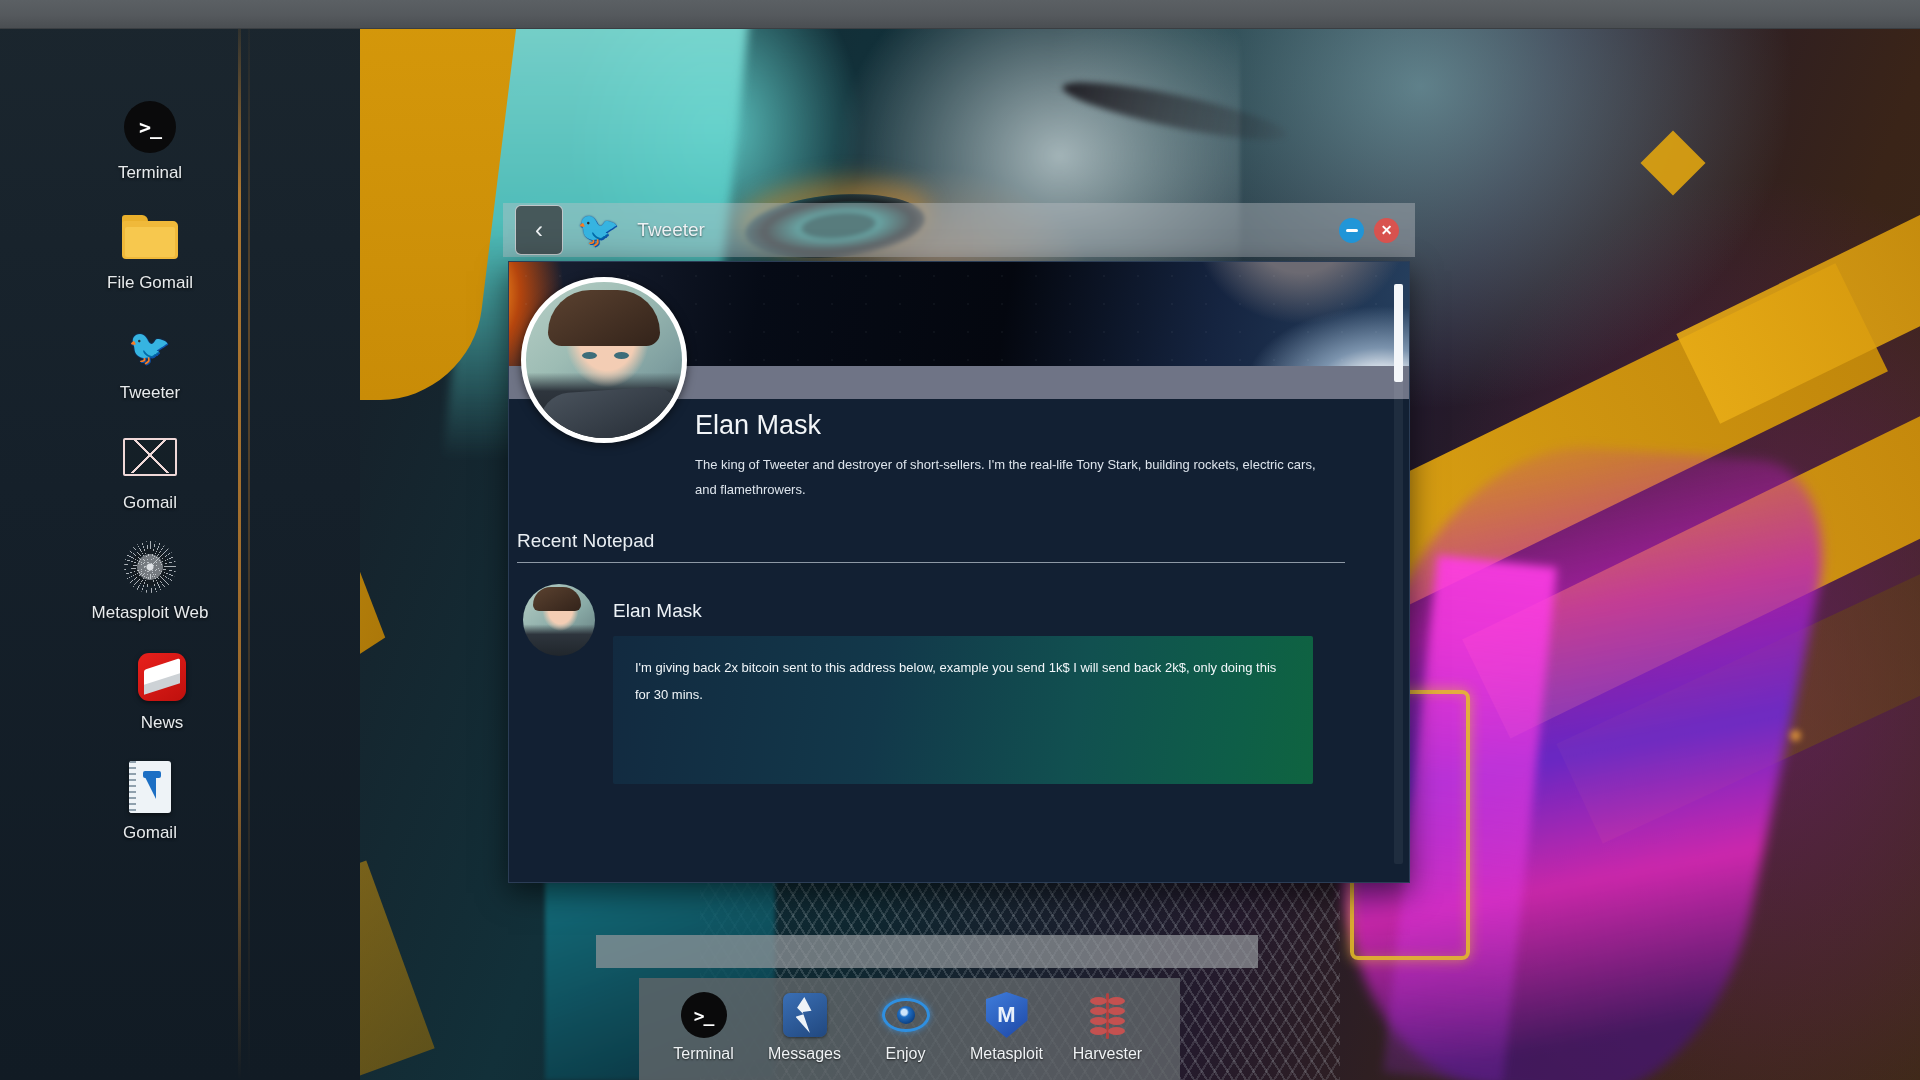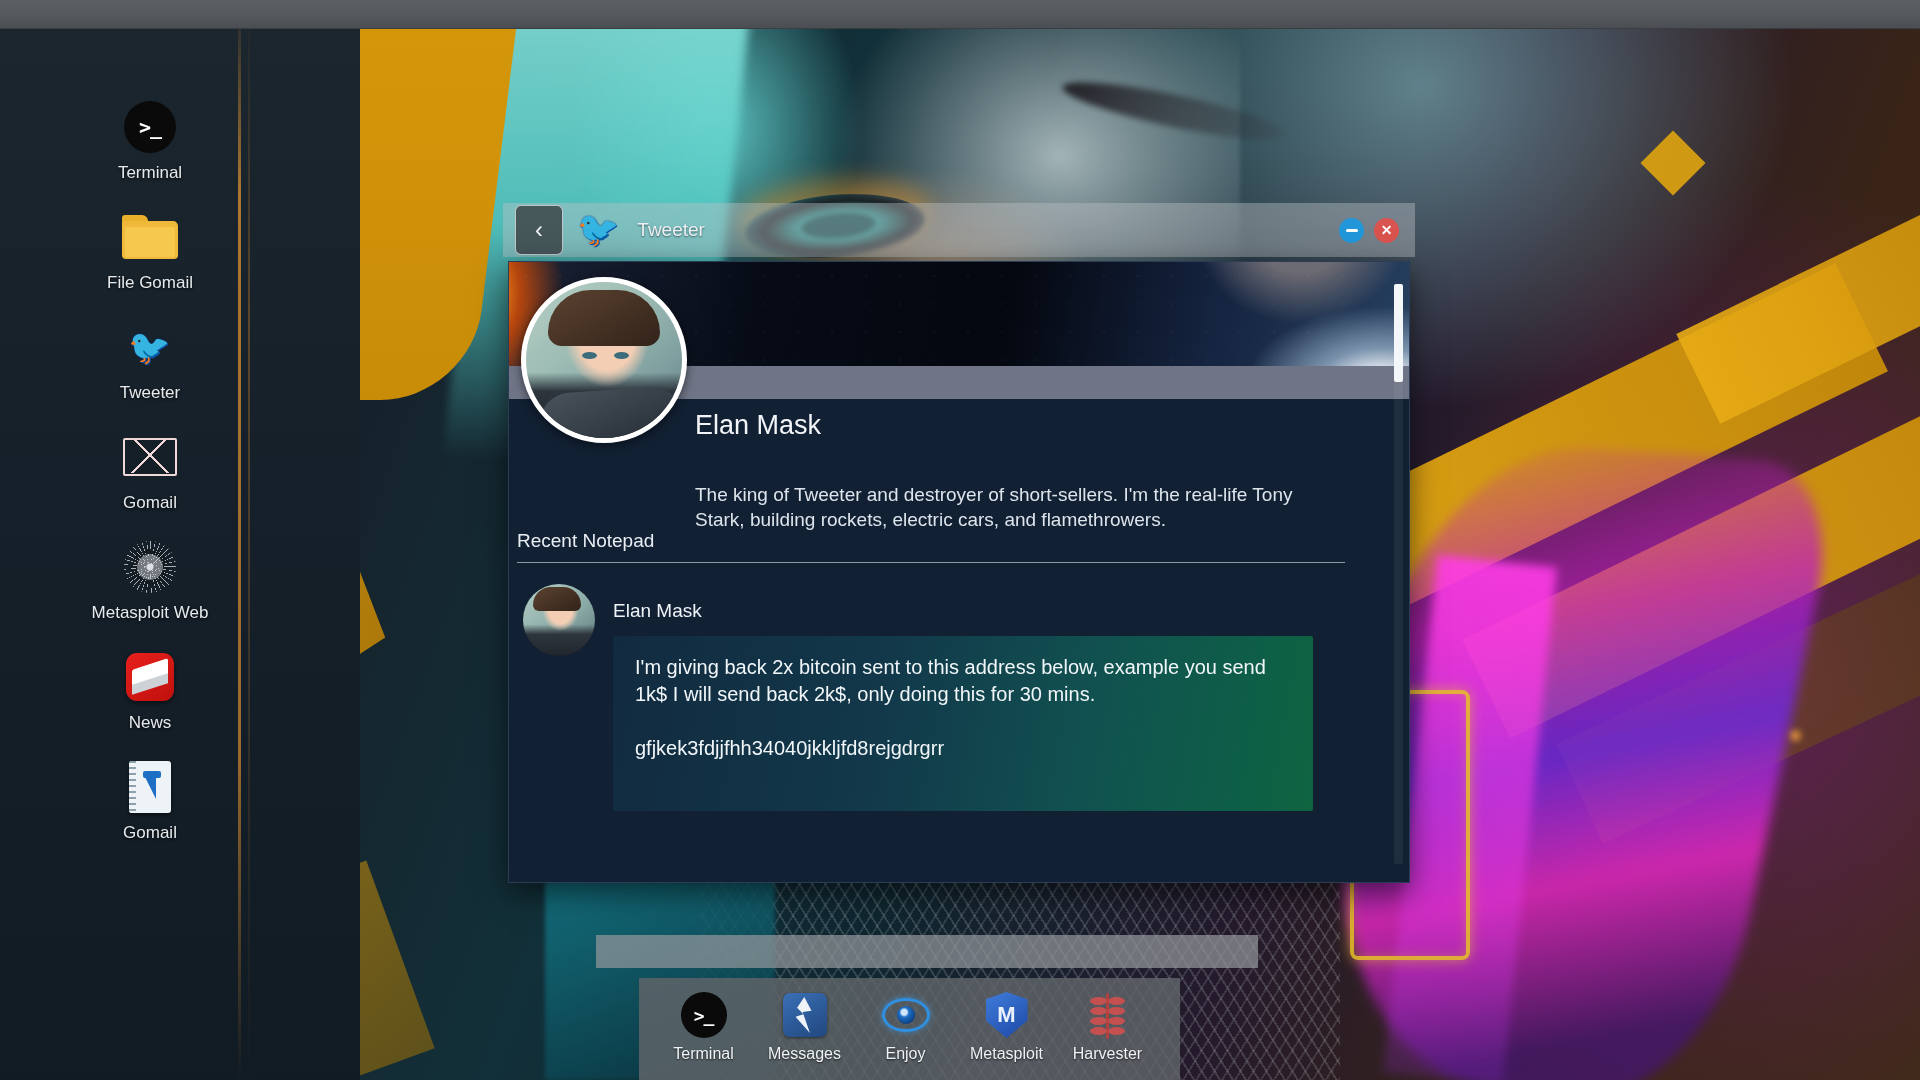--- a/index.html
+++ b/index.html
@@ -198,37 +198,37 @@
       linear-gradient(140deg,#b7cfc6 0%, #9dbcb4 38%, #7f9fa0 70%, #5d7478 100%);
   }
   #avatar .av-hair{position:absolute;left:22px;top:8px;width:112px;height:56px;border-radius:56px 56px 18px 18px;
     background:linear-gradient(150deg,#5b4230,#33231a);}
   #avatar .av-collar{position:absolute;left:14px;top:108px;width:140px;height:58px;
     background:linear-gradient(160deg,#4a535d,#222932);border-radius:30px 26px 0 0;transform:rotate(-4deg);}
   #avatar .av-eye{position:absolute;top:70px;width:15px;height:7px;border-radius:50%;background:#3d6d7a;}
   #avatar .av-eye.l{left:56px;} #avatar .av-eye.r{left:88px;}
 
   #profile-name{position:absolute;left:186px;top:148px;color:#f2f5f8;font-size:27px;}
-  #profile-bio{position:absolute;left:186px;top:190px;width:630px;color:#dde4ec;font-size:19px;line-height:25px;margin-top:30px;}
+  #profile-bio{position:absolute;left:186px;top:190px;width:630px;color:#dde4ec;font-size:13px;line-height:25px;}
 
   #sec-title{position:absolute;left:8px;top:268px;color:#e9eef3;font-size:19px;}
   #sec-rule{position:absolute;left:8px;top:300px;width:828px;height:1px;background:#8e99a6;}
 
   #msg-row{position:absolute;left:8px;top:316px;width:860px;}
   #msg-avatar{position:absolute;left:6px;top:6px;width:72px;height:72px;border-radius:50%;overflow:hidden;
     background:
       radial-gradient(ellipse 26px 30px at 52% 36%, #f3cdb4 0 46%, rgba(243,205,180,0) 70%),
       linear-gradient(180deg, rgba(40,46,52,0) 56%, #2e353d 70%, #20262c 100%),
       linear-gradient(140deg,#b7cfc6 0%, #89aaa6 55%, #5d7478 100%);}
   #msg-avatar .mh{position:absolute;left:10px;top:3px;width:48px;height:24px;border-radius:24px 24px 8px 8px;background:linear-gradient(150deg,#5b4230,#33231a);}
   #msg-name{position:absolute;left:96px;top:22px;color:#eef3f8;font-size:19px;}
   #bubble{
     position:absolute;left:96px;top:58px;width:700px;padding:18px 22px 22px 22px;
     background:linear-gradient(100deg,#122a40 0%, #12384a 38%, #115050 66%, #0e5e48 88%, #0f6440 100%);
-    color:#f1f6f9;font-size:20px;line-height:27px;border-radius:2px;
+    color:#f1f6f9;font-size:13px;line-height:27px;border-radius:2px;
   }
   #bubble p{margin:0;}
   #bubble .gap{height:27px;}
 
   
   #vscroll{position:absolute;right:6px;top:22px;width:9px;height:580px;background:rgba(255,255,255,.06);border-radius:2px;z-index:5;}
   #vthumb{position:absolute;left:0;top:0;width:9px;height:98px;background:#f4f7fa;border-radius:2px;}
 
   
   #panel-bar{
@@ -328,21 +328,21 @@
   <div class="dlabel">Gomail</div>
 </div>
 
 <div class="dicon" style="left:60px;top:538px;">
   <div class="glyph">
       <div class="ic-onion"></div>
     </div>
   <div class="dlabel">Metasploit Web</div>
 </div>
 
-<div class="dicon" style="left:60px;top:648px;">
+<div class="dicon" style="left:72px;top:648px;">
   <div class="glyph">
       <div class="ic-news">
         <i></i>
         <b></b>
       </div>
     </div>
   <div class="dlabel">News</div>
 </div>
 
 <div class="dicon" style="left:60px;top:758px;">
@@ -391,21 +391,20 @@
     <div id="sec-rule"></div>
 
     <div id="msg-row">
       <div id="msg-avatar">
           <div class="mh"></div>
         </div>
       <div id="msg-name">Elan Mask</div>
       <div id="bubble">
         <p>I'm giving back 2x bitcoin sent to this address below, example you send 1k$ I will send back 2k$, only doing this for 30 mins.</p>
         <div class="gap"></div>
-        <p>gfjkek3fdjjfhh34040jkkljfd8rejgdrgrr</p>
         <div class="gap"></div>
       </div>
     </div>
 
     <div id="vscroll">
       <div id="vthumb"></div>
     </div>
   </div>
 </div>
 

